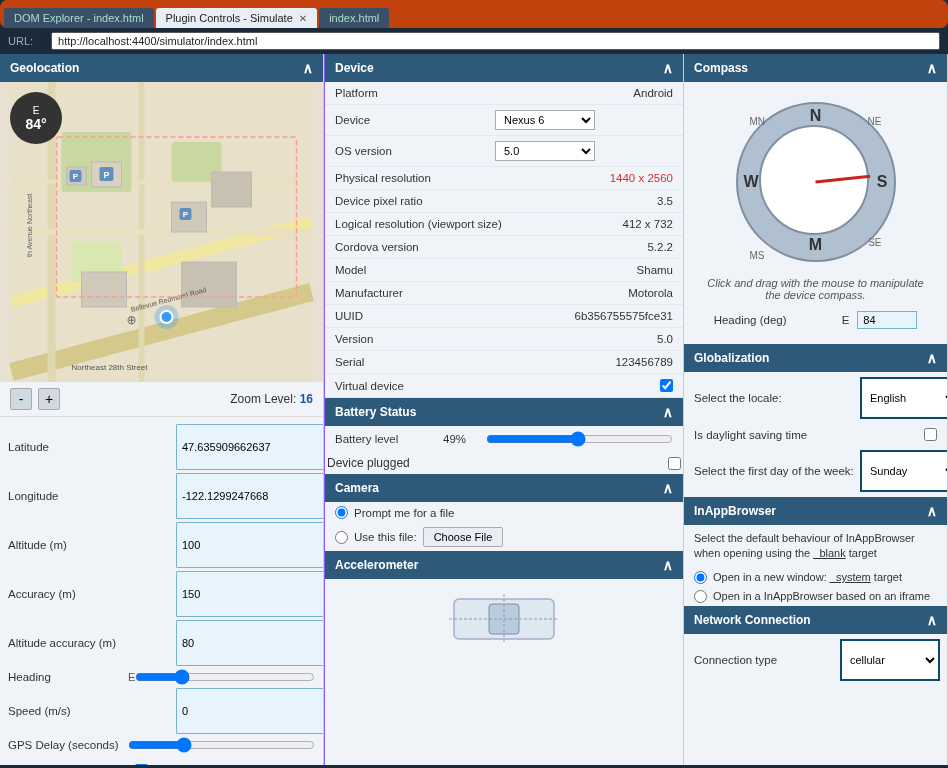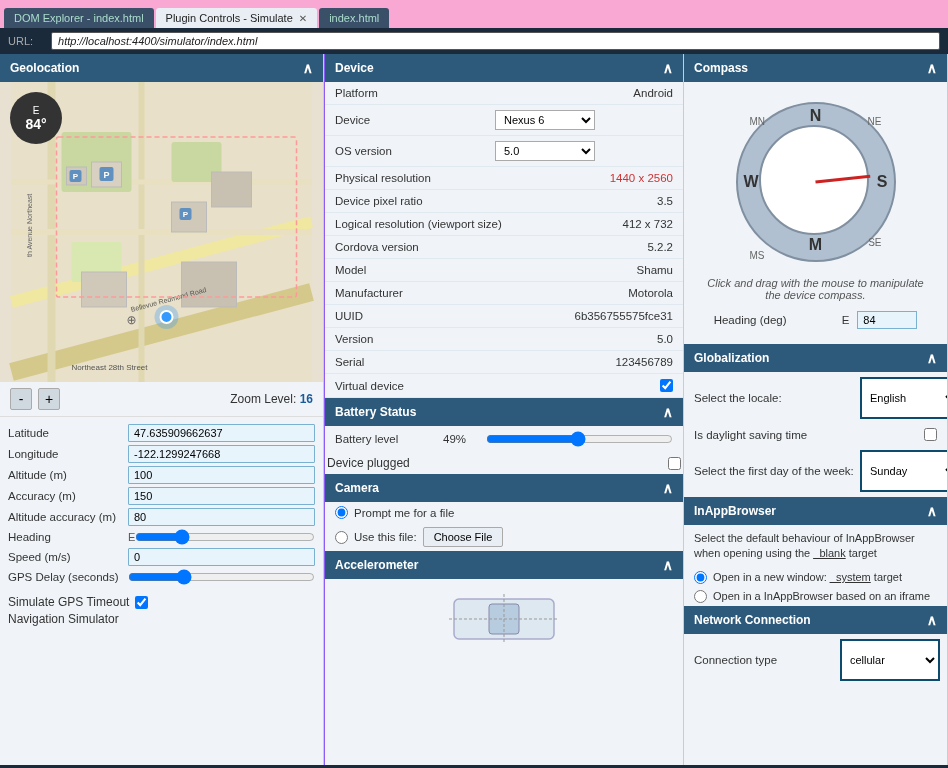--- a/index.html
+++ b/index.html
@@ -1,26 +1,26 @@
 <!DOCTYPE html>
 <html><head>
   <meta charset="utf-8">
   <style>
     * { box-sizing: border-box; margin: 0; padding: 0; }
     body { font-family: 'Segoe UI', Arial, sans-serif; font-size: 12px; background: #1a2a3a; color: #333; overflow: hidden; }
 
     
-    .browser-tabs { background: #f9a8d4; display: flex; align-items: flex-end; padding: 4px 0 0 4px; height: 28px; }
+    .browser-tabs { background: #c2410c; display: flex; align-items: flex-end; padding: 4px 0 0 4px; height: 28px; border-radius: 7px; }
     .tab { background: #3a5068; color: #adc; padding: 4px 10px; font-size: 11px; border-radius: 3px 3px 0 0; cursor: pointer; margin-right: 2px; display: flex; align-items: center; gap: 6px; }
     .tab.active { background: #e8eef4; color: #222; }
     .tab .close { color: #888; font-size: 10px; cursor: pointer; }
     .tab.active .close { color: #555; }
     .address-bar { background: #1a2a3a; padding: 4px 8px; display: flex; align-items: center; gap: 18px; }
     .url-label { color: #aaa; font-size: 11px; }
-    .url-input { flex: 1; background: white; border: 1px solid #555; border-radius: 2px; padding: 2px 6px; font-size: 11px; color: #222; font-style: italic; }
+    .url-input { flex: 1; background: white; border: 1px solid #555; border-radius: 2px; padding: 2px 6px; font-size: 11px; color: #222; }
 
     
     .main-content { display: flex; height: calc(768px - 57px); }
 
     
     .panel { background: #f0f4f8; border-right: 1px solid #ccc; }
     .panel-left { width: 324px; overflow-y: auto; flex-shrink: 0; }
     .panel-center { width: 360px; overflow-y: auto; flex-shrink: 0; border-left: 1px solid #8b5cf6; }
     .panel-right { flex: 1; overflow-y: auto; }
 
@@ -41,21 +41,21 @@
     
     .zoom-controls { display: flex; align-items: center; padding: 6px 10px; gap: 6px; background: #f0f4f8; border-bottom: 1px solid #ddd; }
     .zoom-btn { width: 22px; height: 22px; background: #d0d8e0; border: 1px solid #aaa; border-radius: 2px; cursor: pointer; font-size: 14px; display: flex; align-items: center; justify-content: center; }
     .zoom-label { margin-left: auto; font-size: 12px; color: #333; }
     .zoom-val { color: #1a5a9a; font-weight: bold; }
 
     
     .form-section { padding: 4px 8px; }
     .form-row { display: flex; align-items: center; margin: 3px 0; }
     .form-row label { color: #333; min-width: 120px; font-size: 11.5px; }
-    .form-row input[type="text"] { flex: 1; border: 1px solid #7ab0d0; background: #e8f4fc; padding: 2px 5px; font-size: 11px; border-radius: 1px; }
+    .form-row input[type="text"] { flex: 1; border: 1px solid #7ab0d0; background: #e8f4fc; padding: 16px 5px; font-size: 11px; border-radius: 1px; margin-left: 48px; }
     .form-row .dir-label { color: #555; font-size: 11px; }
     .form-row input[type="range"] { flex: 1; }
 
     
     .check-row { display: flex; align-items: center; gap: 6px; margin: 3px 0; padding: 0 8px; }
 
     
     .device-row { display: flex; align-items: center; padding: 5px 10px; border-bottom: 1px solid #e0e8f0; }
     .device-row .dev-label { min-width: 160px; font-size: 11.5px; color: #333; }
     .device-row .dev-value { flex: 1; text-align: right; font-size: 11.5px; color: #333; }

